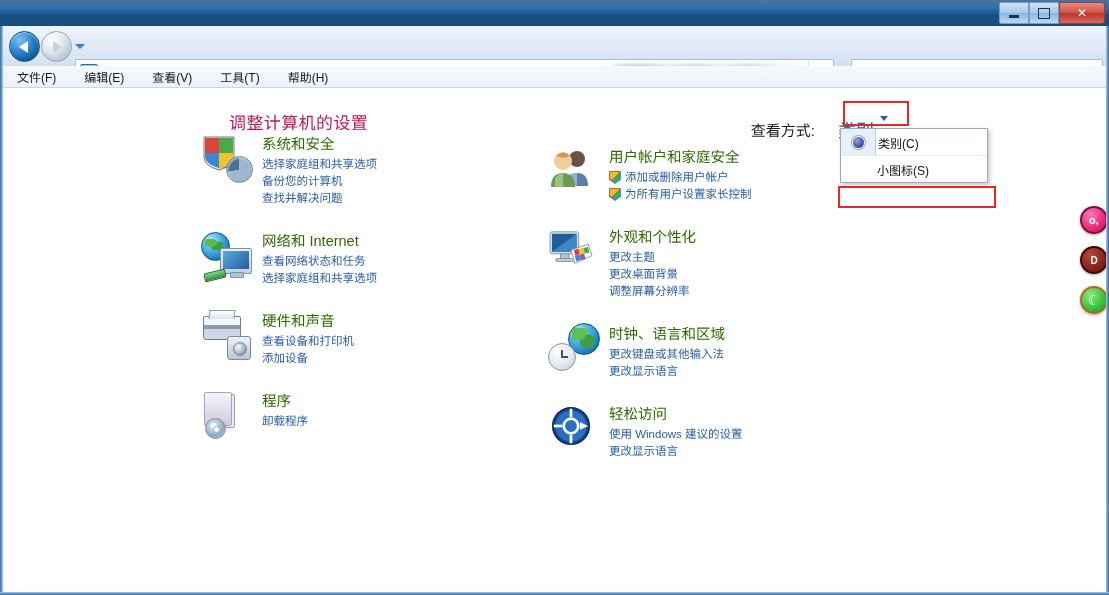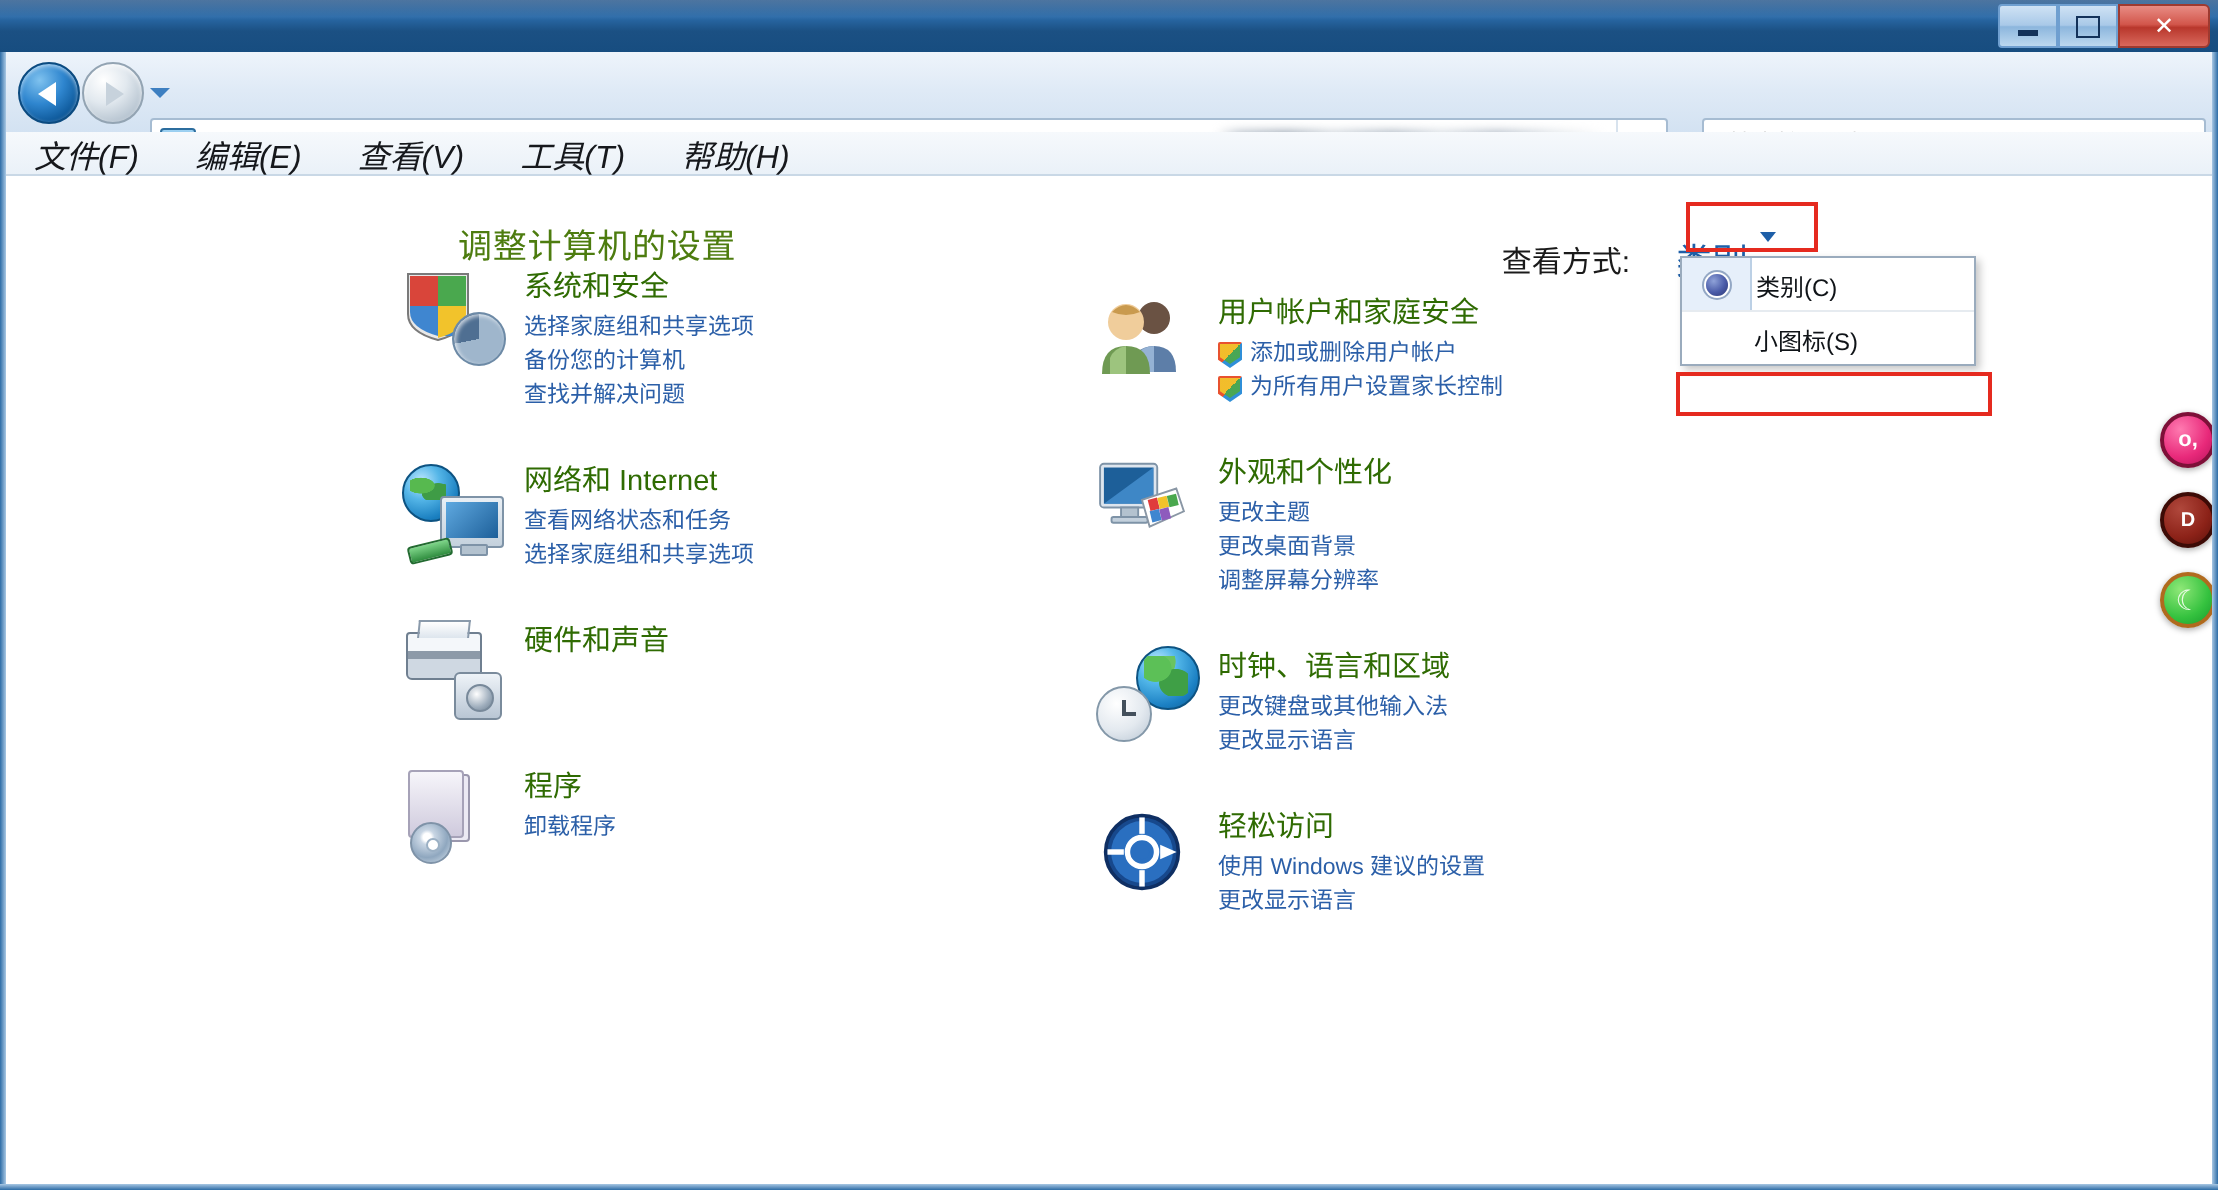--- a/index.html
+++ b/index.html
@@ -131,30 +131,30 @@
   .searchbox input::placeholder{color:#8b8b8b;font-style:italic;}
   .search-icon{margin-right:7px;color:#3a6ea5;font-size:14px;transform:rotate(-45deg);}
 
   
   .menubar{
     position:absolute;left:0;top:66px;width:1109px;height:22px;
     background:linear-gradient(to bottom,#f6f9fc,#eaf1f8);
     border-bottom:1px solid #c9d8e6;
     display:flex;align-items:center;padding-left:14px;box-sizing:border-box;
   }
-  .menu-item{font-size:16px;color:#16181c;margin-right:22px;padding:2px 3px;cursor:default;font-style:italic;}
+  .menu-item{font-size:12px;color:#16181c;margin-right:22px;padding:2px 3px;cursor:default;}
 
   
   .content{
     position:absolute;left:3px;top:88px;width:1103px;height:504px;
     background:#ffffff;overflow:hidden;
   }
   .page-title{
     position:absolute;left:226px;top:21px;
-    font-size:17px;color:#4d7c0f;letter-spacing:.4px;white-space:nowrap;
+    font-size:17px;color:#be185d;letter-spacing:.4px;white-space:nowrap;
   }
 
   .viewby{
     position:absolute;right:211px;top:26px;display:flex;align-items:center;white-space:nowrap;
   }
   .viewby-label{font-size:15px;color:#1a1a1a;margin-right:15px;}
   .viewby-btn{
     display:inline-flex;align-items:flex-start;gap:6px;
     font-size:18px;color:#1e5fa8;padding:2px 7px 2px 8px;cursor:default;
   }
@@ -453,20 +453,24 @@
         </div>
       </div>
 
       <div class="cat">
         <div class="cat-icon">
           <span class="ic-printer"></span>
           <span class="ic-speaker"></span>
         </div>
         <div class="cat-text">
           <div class="cat-title">硬件和声音</div>
+          <div class="cat-links">
+            <span class="cat-link">查看设备和打印机</span>
+            <span class="cat-link">添加设备</span>
+          </div>
         </div>
       </div>
 
       <div class="cat">
         <div class="cat-icon">
           <span class="ic-box"></span>
           <span class="ic-cd"></span>
         </div>
         <div class="cat-text">
           <div class="cat-title">程序</div>

